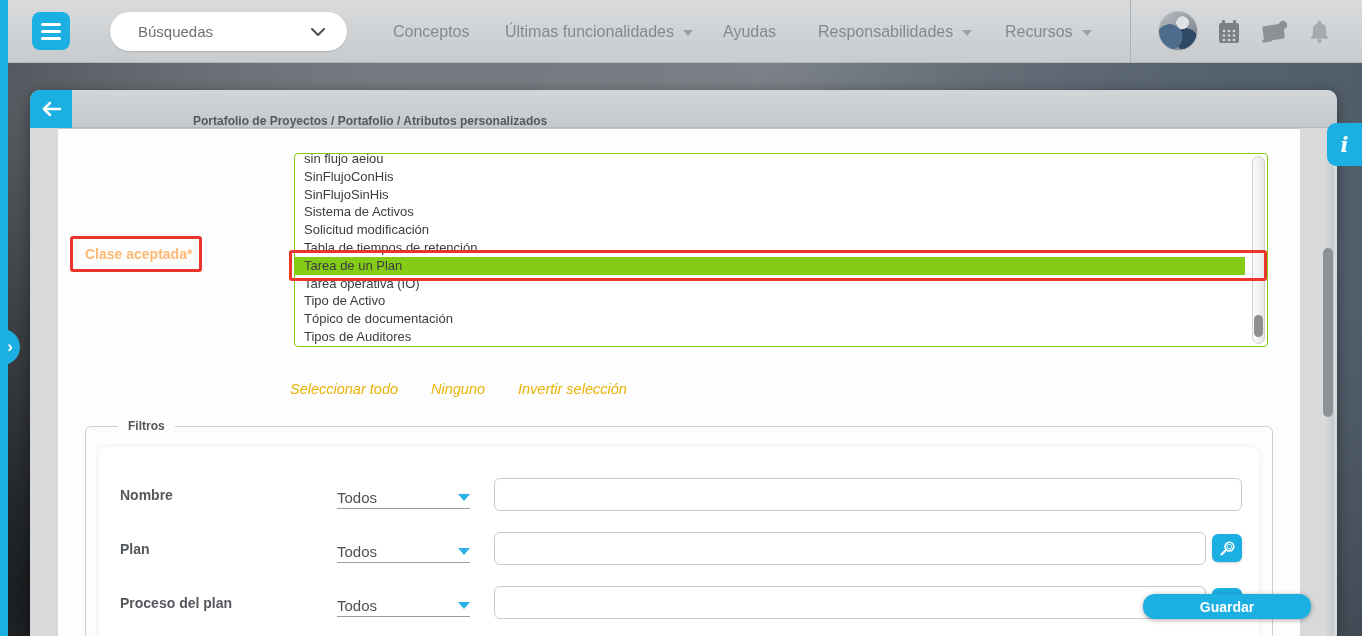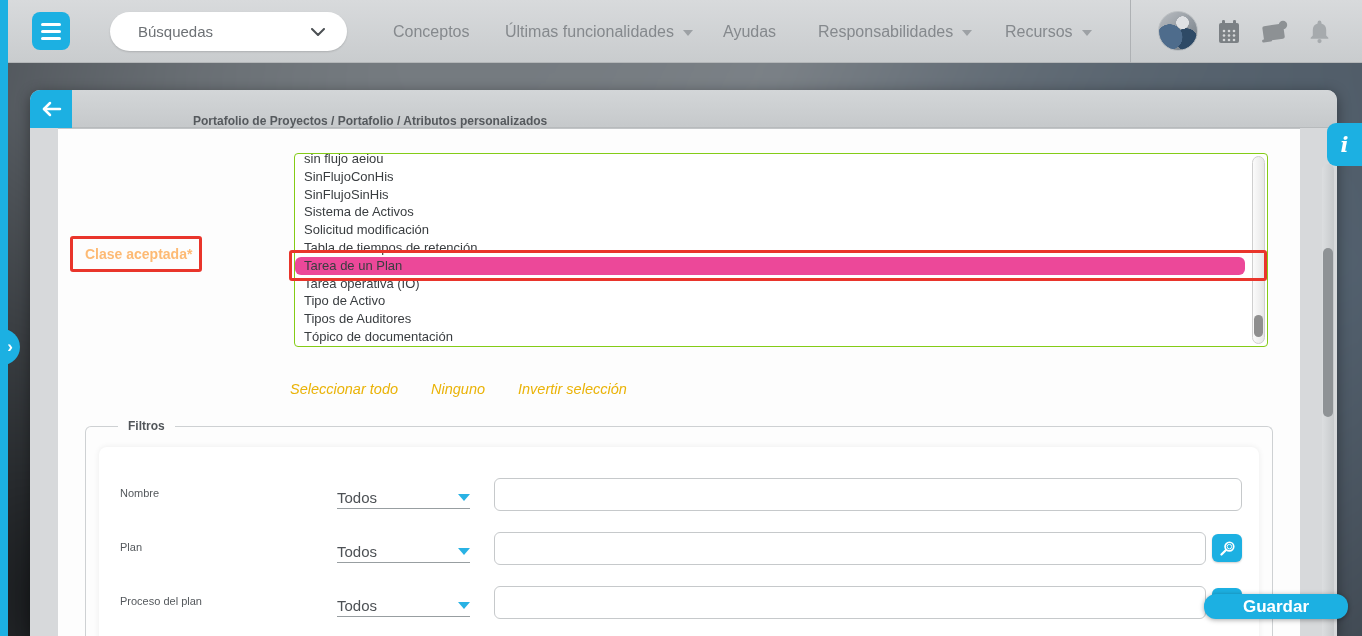--- a/index.html
+++ b/index.html
@@ -69,54 +69,54 @@
     display:flex; align-items:center; justify-content:center;
     font-family:"DejaVu Serif", serif; font-style:italic; font-weight:bold; font-size:21px; }
 
   
   .field-label { position:absolute; left:85px; top:246px; z-index:4; font-size:14px; font-weight:bold; color:#fdba74; }
   .listbox { position:absolute; left:294px; top:153px; width:974px; height:194px; z-index:4;
     background:#fff; border:1px solid #84cc16; border-radius:4px; overflow:hidden; }
   .listbox ul { list-style:none; margin:-4px 0 0 0; padding:0 22px 0 0; }
   .listbox li { height:17.8px; line-height:17.8px; padding-left:9px; font-size:13px; color:#393d40;
     white-space:nowrap; cursor:default; }
-  .listbox li.selected { background:#ec4899;border-radius:6px; }
+  .listbox li.selected { background:#84cc16; }
   .lb-scroll { position:absolute; right:2px; top:2px; width:13px; height:188px;
     background:linear-gradient(90deg,#fbfbfb,#e7e7e7); border:1px solid #cfcfcf; border-radius:7px; }
   .lb-scroll .thumb { position:absolute; left:1px; top:158px; width:9px; height:22px;
     background:#8f8f8f; border-radius:5px; cursor:grab; }
 
   
   .red-rect { position:absolute; border:3px solid #e9352b; border-radius:3px; z-index:6; pointer-events:none; }
   .red-rect.r1 { left:70px; top:236px; width:132px; height:36px; }
   .red-rect.r2 { left:289px; top:250px; width:978px; height:31px; }
 
   
   .sel-link { position:absolute; top:381px; z-index:4; font-size:14.5px; font-style:italic;
     color:#eab308; cursor:pointer; white-space:nowrap; }
 
   
   .filters-fieldset { position:absolute; left:85px; top:419px; width:1188px; height:230px; z-index:4;
     border:1px solid #ced1d3; border-bottom:none; border-radius:6px 6px 0 0; }
   .filters-fieldset legend { margin-left:32px; padding:0 10px; font-size:12px; font-weight:bold; color:#515559; }
   .filters-card { position:absolute; left:99px; top:447px; width:1160px; height:200px; z-index:4;
     background:#fff; border-radius:8px; box-shadow:0 0 6px rgba(0,0,0,.07); }
-  .f-label { position:absolute; left:120px; z-index:5; font-size:11px; font-weight:normal; color:#54585c; }
+  .f-label { position:absolute; left:120px; z-index:5; font-size:14px; font-weight:bold; color:#54585c; }
   .f-select { position:absolute; left:337px; width:133px; height:23px; z-index:5; cursor:pointer;
     border-bottom:1px solid #989ea1; display:flex; align-items:center; }
   .f-select .val { flex:1; font-size:15px; color:#4d5155; }
   .f-select .tri { width:0; height:0; border-left:6px solid transparent; border-right:6px solid transparent;
     border-top:7px solid #29b2e4; }
   .f-input { position:absolute; height:33px; z-index:5; background:#fff; border:1px solid #c6c9cb;
     border-radius:6px; font-size:14px; color:#333; padding:0 10px; outline:none; }
   .search-btn { position:absolute; width:30px; height:28px; z-index:5; background:#1cb0e2; border:none;
     border-radius:6px; display:flex; align-items:center; justify-content:center; cursor:pointer;
     box-shadow:0 1px 2px rgba(0,0,0,.2); }
-  .save-btn { position:absolute; left:1204px; top:594px; width:144px; height:25px; z-index:7;
-    background:#1cb0e2; border:none; border-radius:12px; color:#fff; font-weight:bold; font-size:17px;
+  .save-btn { position:absolute; left:1143px; top:594px; width:168px; height:25px; z-index:7;
+    background:#1cb0e2; border:none; border-radius:12px; color:#fff; font-weight:bold; font-size:14px;
     font-family:"Liberation Sans", sans-serif; cursor:pointer; box-shadow:0 1px 5px rgba(0,0,0,.35); }
 </style>
 </head>
 <body>
 
 <div id="app">
   <div class="photo-bg"></div>
 
   <div class="topbar">
     <div class="hamburger">
@@ -216,22 +216,22 @@
     <ul>
       <li>sin flujo aeiou</li>
       <li>SinFlujoConHis</li>
       <li>SinFlujoSinHis</li>
       <li>Sistema de Activos</li>
       <li>Solicitud modificación</li>
       <li>Tabla de tiempos de retención</li>
       <li class="selected">Tarea de un Plan</li>
       <li>Tarea operativa (IO)</li>
       <li>Tipo de Activo</li>
+      <li>Tópico de documentación</li>
       <li>Tipos de Auditores</li>
-      <li>Tópico de documentación</li>
     </ul>
     <div class="lb-scroll">
       <div class="thumb"></div>
     </div>
   </div>
 
   <div class="red-rect r1"></div>
   <div class="red-rect r2"></div>
 
   <div class="sel-link" style="left:290px;">Seleccionar todo</div>

